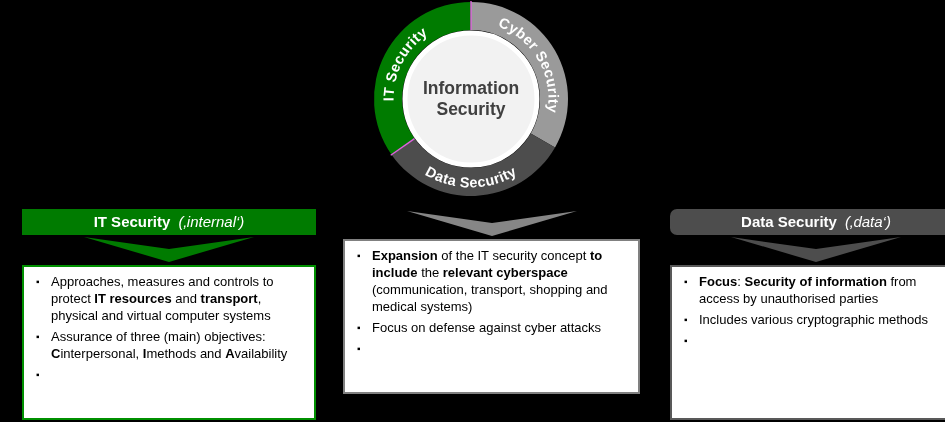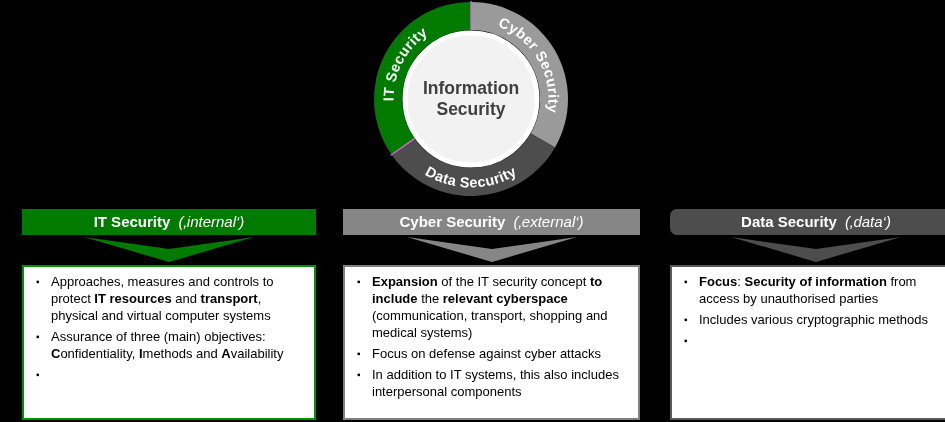--- a/index.html
+++ b/index.html
@@ -68,39 +68,35 @@
   <div class="bar" style="background: rgb(0, 123, 0);">
     <span class="bar-title">IT Security</span>
     <span class="bar-qualifier">(‚internal‘)</span>
   </div>
   <svg class="chevron" width="170" height="30" viewBox="0 0 170 30">
     <polygon points="0,2 85,14 170,2 85,27" fill="#007B00"></polygon>
   </svg>
   <div class="box" style="border-color: rgb(0, 144, 0);">
     <ul class="bullets">
         <li><span class="marker">▪</span><span>Approaches, measures and controls to protect </span><b>IT resources</b><span> and </span><b>transport</b><span>, physical and virtual computer systems</span></li>
-        <li><span class="marker">▪</span><span>Assurance of three (main) objectives: </span><b>C</b><span>onfidentiality, </span><b>I</b><span>methods and </span><b>A</b><span>vailability</span></li>
+        <li><span class="marker">▪</span><span>Assurance of three (main) objectives: </span><b>C</b><span>interpersonal, </span><b>I</b><span>methods and </span><b>A</b><span>vailability</span></li>
         <li><span class="marker">▪</span></li>
       </ul>
   </div>
 </section>
 
 <section class="column" style="left:323px;width:297px;">
-  <div class="bar" style="background: rgb(134, 134, 134);">
-    <span class="bar-title">Cyber Security</span>
-    <span class="bar-qualifier">(‚external‘)</span>
-  </div>
   <svg class="chevron" width="170" height="30" viewBox="0 0 170 30">
     <polygon points="0,2 85,14 170,2 85,27" fill="#868686"></polygon>
   </svg>
   <div class="box" style="border-color: rgb(128, 128, 128);">
     <ul class="bullets">
         <li><span class="marker">▪</span><b>Expansion</b><span> of the IT security concept </span><b>to include</b><span> the </span><b>relevant cyberspace</b><span> (communication, transport, shopping and medical systems)</span></li>
         <li><span class="marker">▪</span><span>Focus on defense against cyber attacks</span></li>
-        <li><span class="marker">▪</span><span>In addition to IT systems, this also includes interpersonal components</span></li>
+        <li><span class="marker">▪</span></li>
       </ul>
   </div>
 </section>
 
 <section class="column" style="left:650px;width:292px;">
   <div class="bar" style="background: rgb(77, 77, 77); border-radius: 7px;">
     <span class="bar-title">Data Security</span>
     <span class="bar-qualifier">(‚data‘)</span>
   </div>
   <svg class="chevron" width="170" height="30" viewBox="0 0 170 30">

